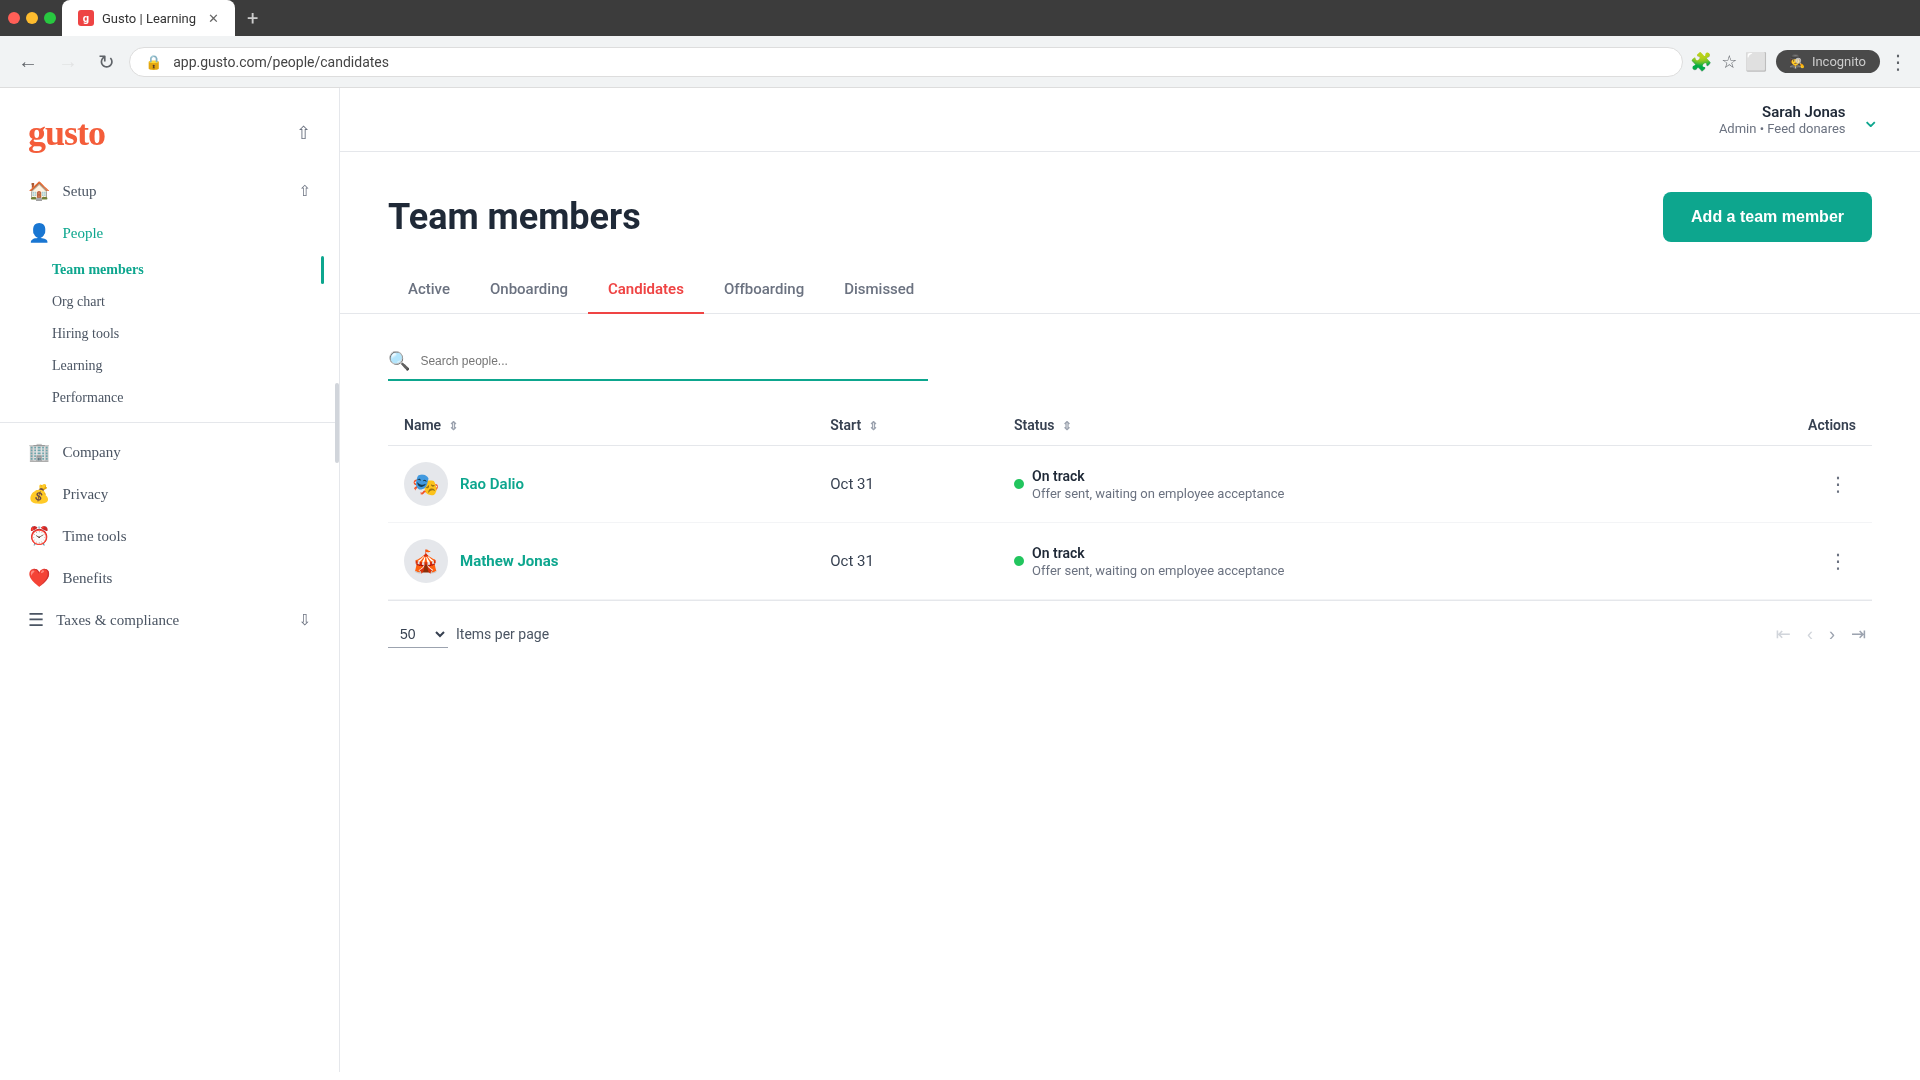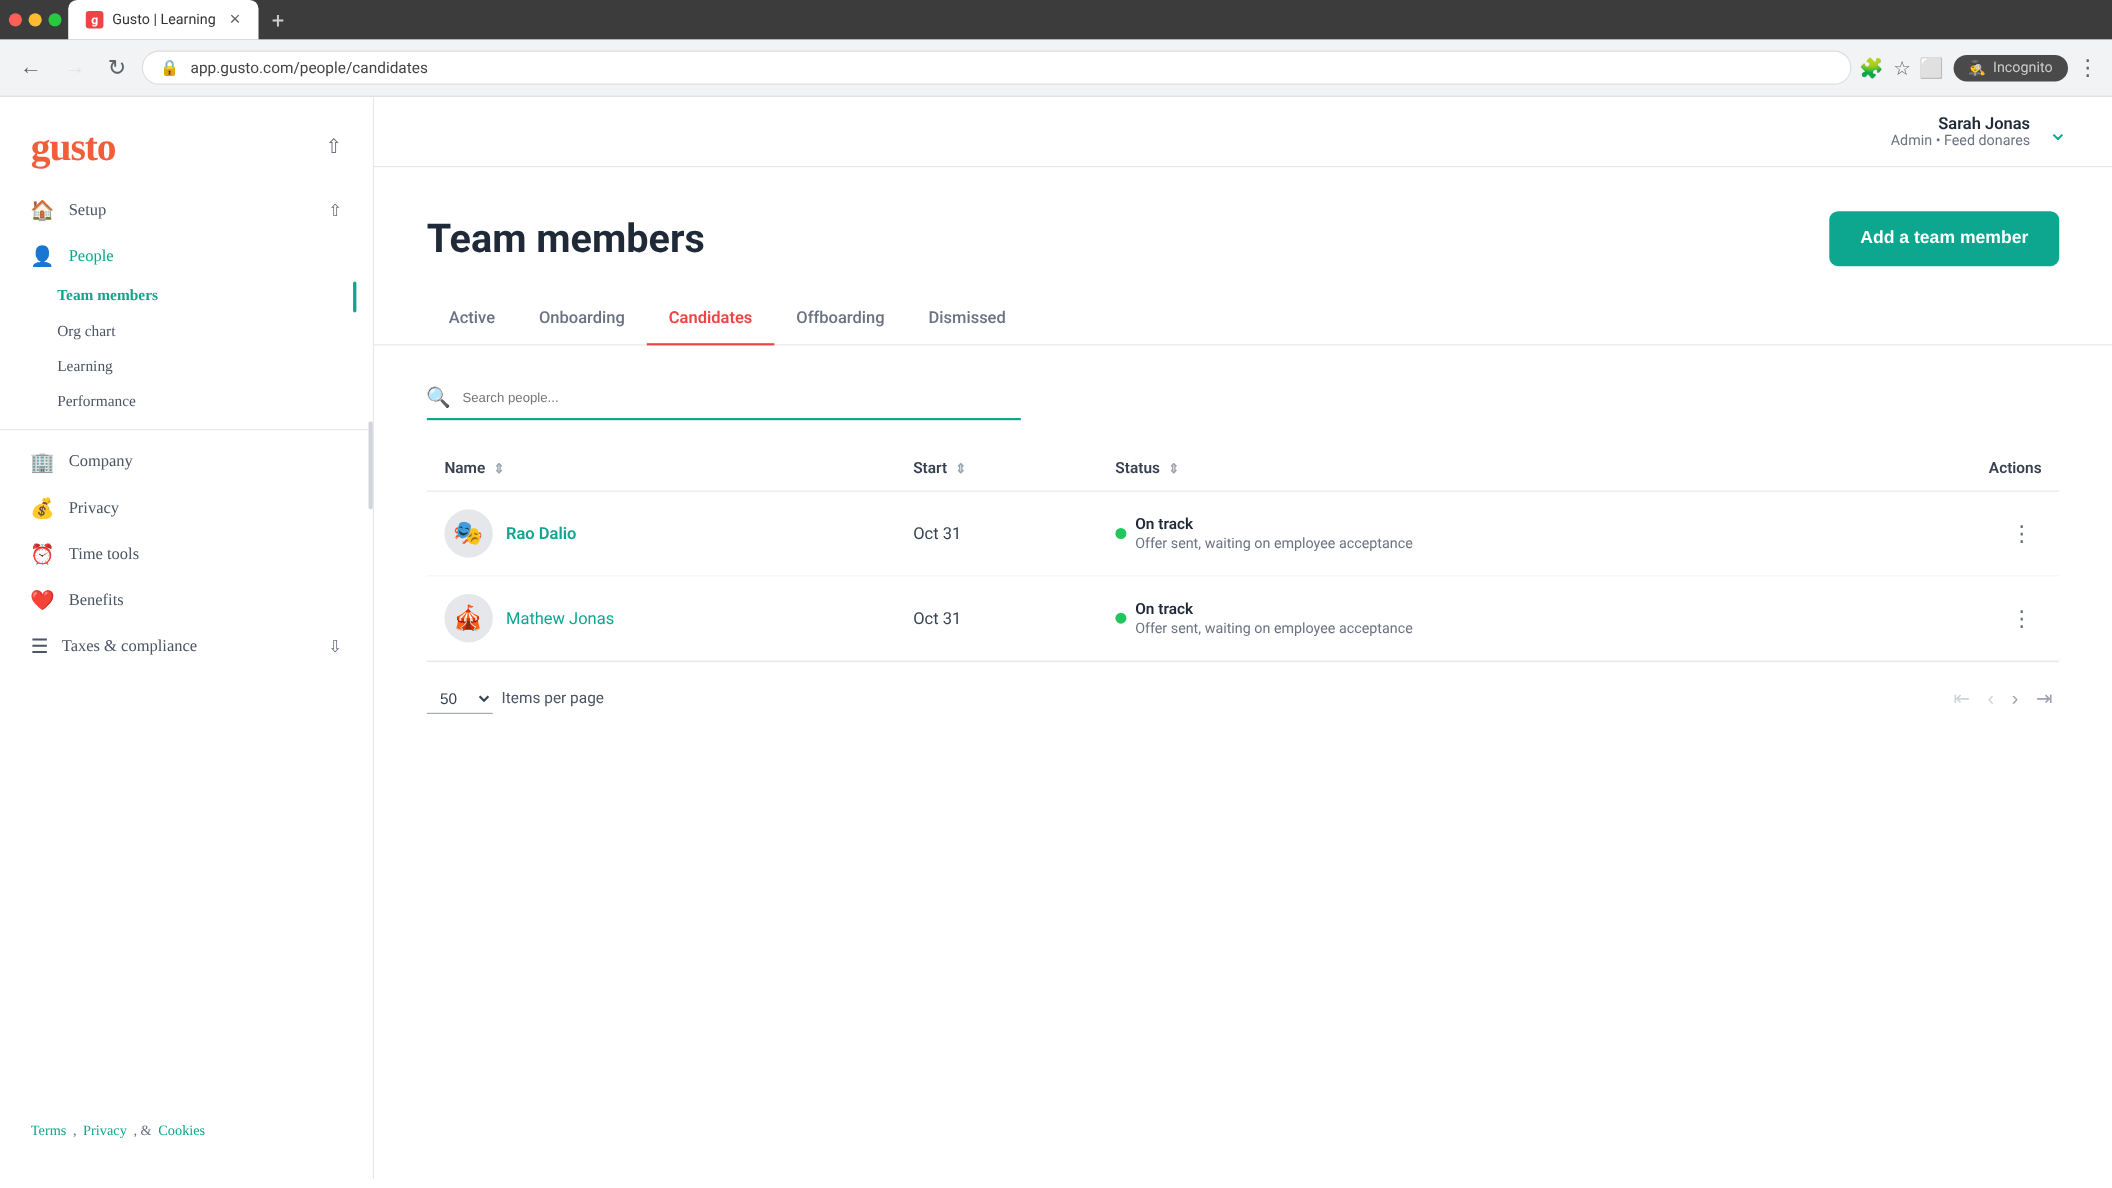--- a/index.html
+++ b/index.html
@@ -84,20 +84,23 @@
       <span>People</span>
     </div>
 
     <div class="sidebar-sub-item active">
       <span>Team members</span>
     </div>
     <div class="sidebar-sub-item">
       <span>Org chart</span>
     </div>
     <div class="sidebar-sub-item">
+      <span>Hiring tools</span>
+    </div>
+    <div class="sidebar-sub-item">
       <span>Learning</span>
     </div>
     <div class="sidebar-sub-item">
       <span>Performance</span>
     </div>
 
     <div class="sidebar-divider"></div>
 
     <div class="sidebar-item">
       <span style="font-size:18px;">🏢</span>
@@ -118,27 +121,20 @@
     <div class="sidebar-item">
       <span style="font-size:18px;">☰</span>
       <span>Taxes &amp; compliance</span>
       <span style="margin-left:auto;color:#6b7280;">⇩</span>
     </div>
 
     <div style="position:absolute;right:0;top:0;bottom:0;width:4px;">
       <div style="position:absolute;top:30%;width:4px;height:80px;background:#d1d5db;border-radius:2px;"></div>
     </div>
 
-    <div style="margin-top:auto;padding:24px 28px 16px;display:flex;gap:6px;font-size:13px;color:#6b7280;">
-      <a href="#" style="color:#0da68e;text-decoration:none;">Terms</a>
-      <span>,</span>
-      <a href="#" style="color:#0da68e;text-decoration:none;">Privacy</a>
-      <span>, &amp;</span>
-      <a href="#" style="color:#0da68e;text-decoration:none;">Cookies</a>
-    </div>
   </div>
 
   <div style="flex:1;display:flex;flex-direction:column;overflow:hidden;">
 
     <div style="background:#fff;border-bottom:1px solid #e5e7eb;padding:0 40px;height:64px;display:flex;align-items:center;justify-content:flex-end;">
       <div style="display:flex;align-items:center;gap:16px;cursor:pointer;">
         <div>
           <div style="font-weight:600;font-size:15px;color:#1f2937;text-align:right;">Sarah Jonas</div>
           <div style="font-size:13px;color:#6b7280;text-align:center;">Admin • Feed donares</div>
         </div>
@@ -210,21 +206,21 @@
               </td>
               <td style="padding:16px;border-bottom:1px solid #f3f4f6;vertical-align:middle;text-align:right;">
                 <button style="background:none;border:none;color:#6b7280;font-size:20px;cursor:pointer;padding:4px 8px;border-radius:4px;">⋮</button>
               </td>
             </tr>
 
             <tr>
               <td style="padding:16px;border-bottom:1px solid #f3f4f6;vertical-align:middle;">
                 <div style="display:flex;align-items:center;gap:12px;">
                   <div style="width:44px;height:44px;border-radius:50%;background:#e5e7eb;display:flex;align-items:center;justify-content:center;font-size:22px;overflow:hidden;">🎪</div>
-                  <a href="#" style="color:#0da68e;font-weight:400;font-size:15px;text-decoration:none;">Mathew Jonas</a>
+                  <a href="#" style="color:#0da68e;font-weight:700;font-size:15px;text-decoration:none;">Mathew Jonas</a>
                 </div>
               </td>
               <td style="padding:16px;border-bottom:1px solid #f3f4f6;vertical-align:middle;font-size:15px;color:#374151;">Oct 31</td>
               <td style="padding:16px;border-bottom:1px solid #f3f4f6;vertical-align:middle;">
                 <div style="display:flex;align-items:center;gap:8px;">
                   <span style="width:10px;height:10px;border-radius:50%;background:#22c55e;display:inline-block;flex-shrink:0;"></span>
                   <div>
                     <div style="font-weight:600;font-size:14px;color:#1f2937;">On track</div>
                     <div style="font-size:13px;color:#6b7280;margin-top:2px;">Offer sent, waiting on employee acceptance</div>
                   </div>

